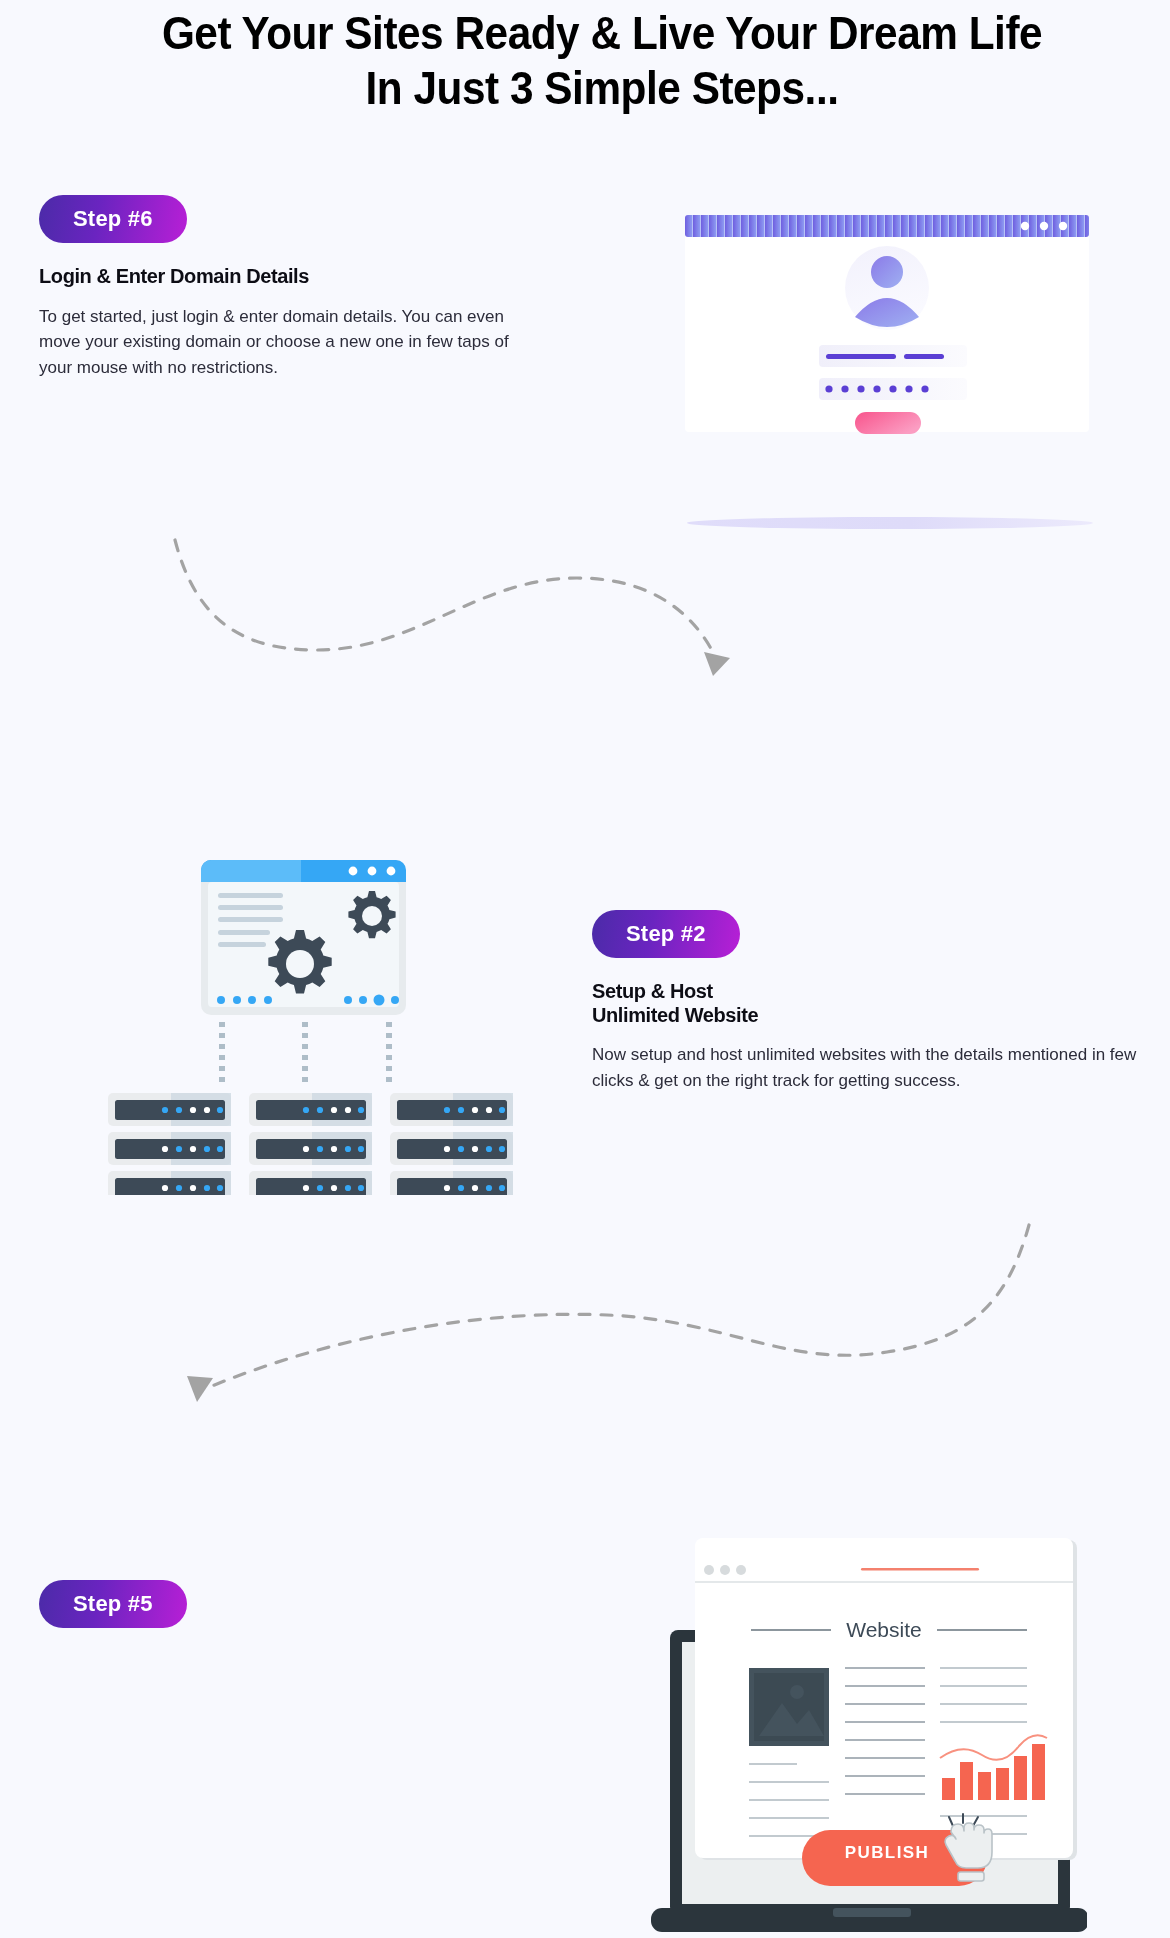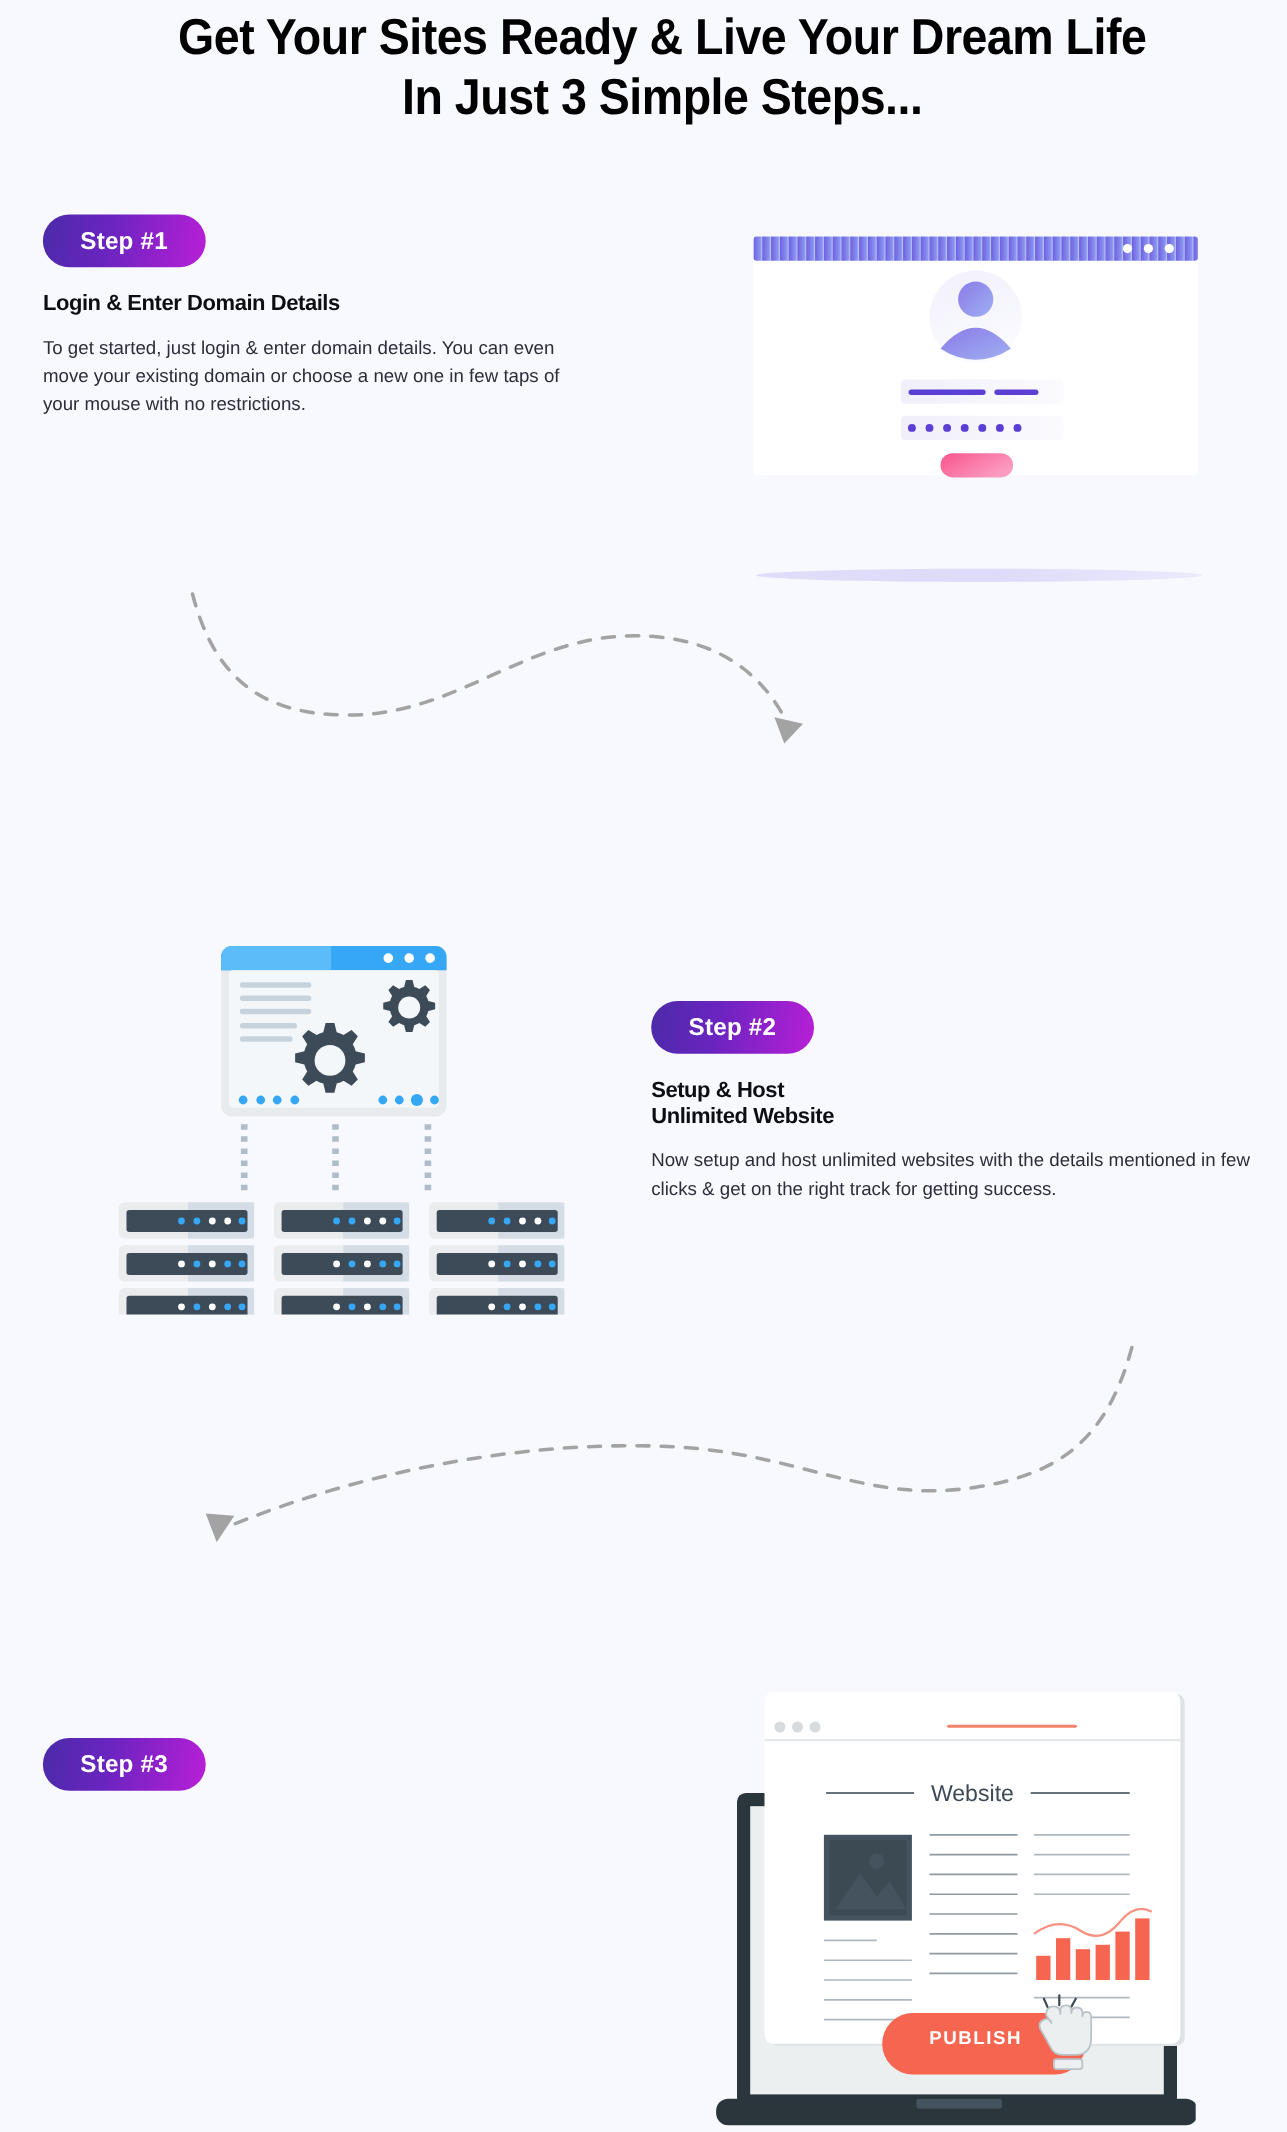--- a/index.html
+++ b/index.html
@@ -67,21 +67,21 @@
 <body>
 
 <div class="page">
 
   <h1 class="headline">
     <span>Get Your Sites Ready &amp; Live Your Dream Life</span>
     <span class="l2">In Just 3 Simple Steps...</span>
   </h1>
 
   <div class="step-text" style="left:22px; top:195px; width:470px;">
-    <div class="badge">Step #1</div>
+    <div class="badge">Step #6</div>
     <div class="step-title">Login &amp; Enter Domain Details</div>
     <div class="step-desc">To get started, just login &amp; enter domain details. You can even move your existing domain or choose a new one in few taps of your mouse with no restrictions.</div>
   </div>
 
   <svg class="illus" style="left:660px; top:205px;" width="420" height="340" viewBox="0 0 420 340">
     <defs>
       <linearGradient id="titlebar" x1="0" y1="0" x2="1" y2="0">
         <stop offset="0%" stop-color="#6f5fe0"></stop>
         <stop offset="100%" stop-color="#92a4f4"></stop>
       </linearGradient>
@@ -308,21 +308,21 @@
     </div>
     <div class="step-desc">Now setup and host unlimited websites with the details mentioned in few clicks &amp; get on the right track for getting success.</div>
   </div>
 
   <svg class="arrow-svg" style="left:150px; top:1210px;" width="890" height="200" viewBox="0 0 890 200">
     <path d="M 862 15 C 840 95, 800 130, 720 142 C 620 158, 560 110, 440 105 C 330 100, 180 120, 40 178" fill="none" stroke="#a3a3a3" stroke-width="3.2" stroke-dasharray="11 11" stroke-linecap="round"></path>
     <path d="M 46 168 L 30 192 L 20 166 Z" fill="#a3a3a3"></path>
   </svg>
 
   <div class="step-text" style="left:22px; top:1580px; width:470px;">
-    <div class="badge">Step #3</div>
+    <div class="badge">Step #5</div>
   </div>
 
   <svg class="illus" style="left:620px; top:1520px;" width="450" height="420" viewBox="0 0 450 420">
 
     <rect x="33" y="110" width="400" height="285" rx="8" fill="#2b353c"></rect>
     <rect x="45" y="122" width="376" height="262" fill="#eceff0"></rect>
     <rect x="14" y="388" width="438" height="24" rx="11" fill="#2b353c"></rect>
     <rect x="196" y="388" width="78" height="9" rx="3" fill="#44535d"></rect>
 
     <rect x="62" y="20" width="378" height="320" rx="8" fill="#dfe3e6"></rect>

